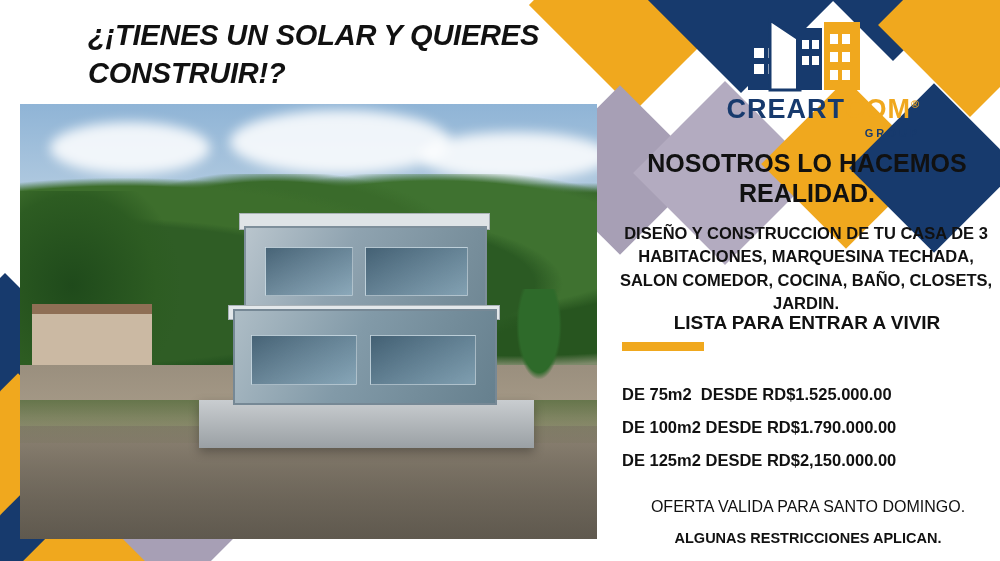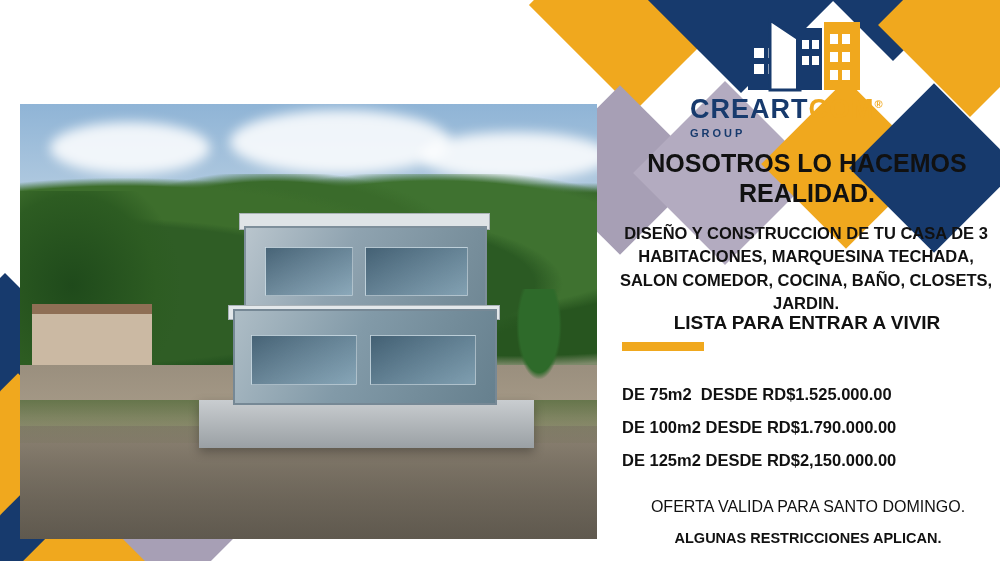--- a/index.html
+++ b/index.html
@@ -156,21 +156,21 @@
     width: 70px; height: 120px;
     background: radial-gradient(ellipse at 50% 30%, #2e6a2a 0%, #2e6a2a 40%, transparent 46%);
   }
 
   
   .logo-wrap {
     position: absolute;
     left: 690px;
     top: 18px;
     width: 230px;
-    text-align: left;
+    text-align: right;
   }
   .logo-mark {
     position: relative;
     width: 118px;
     height: 74px;
     margin: 0 auto 4px auto;
   }
   .logo-text {
     font-size: 27px;
     font-weight: bold;
@@ -273,20 +273,21 @@
   <div class="diamond" style="left:660px; top:108px; width:130px; height:130px; background:#b3abc0;"></div>
   <div class="diamond" style="left:786px; top:104px; width:120px; height:120px; background:#f0a81e;"></div>
   <div class="diamond" style="left:874px; top:108px; width:120px; height:120px; background:#173a6d;"></div>
 
   <div class="diamond" style="left:-60px; top:300px; width:130px; height:130px; background:#173a6d;"></div>
   <div class="diamond" style="left:-42px; top:398px; width:120px; height:120px; background:#f0a81e;"></div>
   <div class="diamond" style="left:95px; top:455px; width:130px; height:130px; background:#a79fb5;"></div>
   <div class="diamond" style="left:-20px; top:500px; width:120px; height:120px; background:#173a6d;"></div>
   <div class="diamond" style="left:36px; top:520px; width:96px; height:96px; background:#f0a81e;"></div>
 
+  <div class="headline">¿¡TIENES UN SOLAR Y QUIERES CONSTRUIR!?</div>
 
   <div class="photo-frame">
     <div class="sky"></div>
     <div class="cloud" style="left:30px; top:18px; width:160px; height:52px;"></div>
     <div class="cloud" style="left:210px; top:6px; width:220px; height:64px;"></div>
     <div class="cloud" style="left:400px; top:28px; width:190px; height:48px;"></div>
     <div class="treeline"></div>
     <div class="bush-left"></div>
     <div class="house-left"></div>
     <div class="ground"></div>

